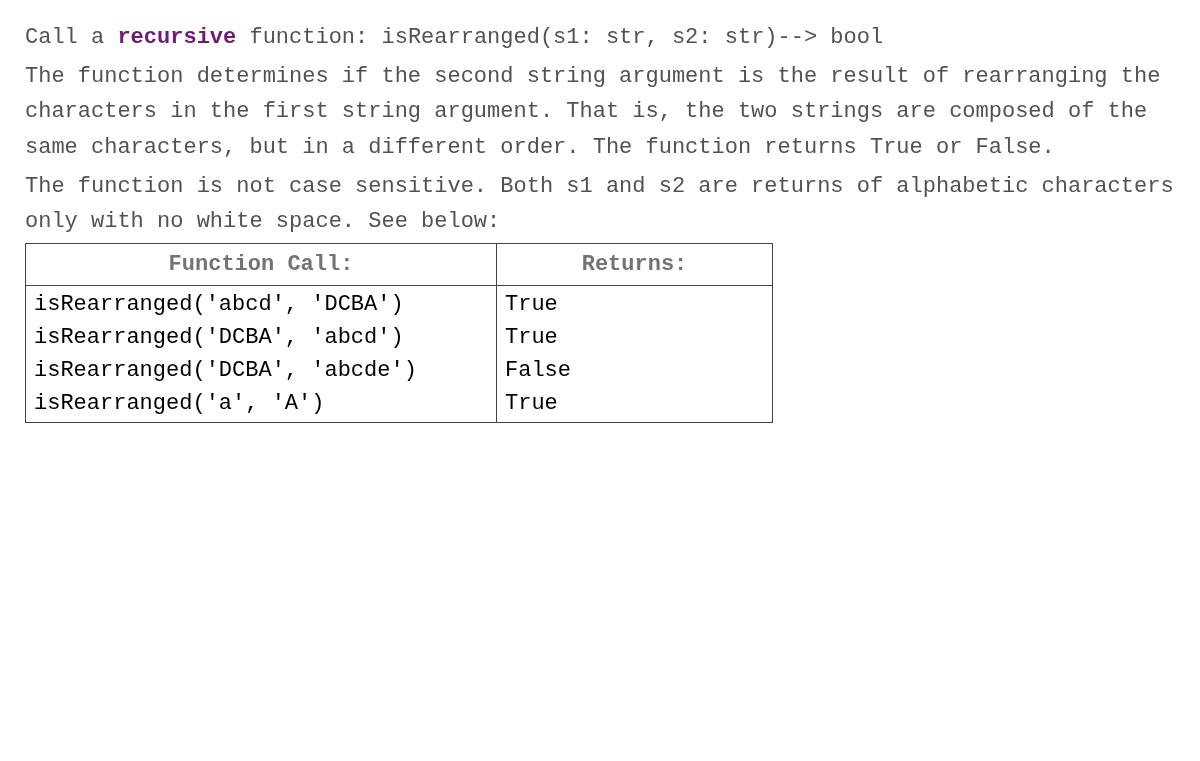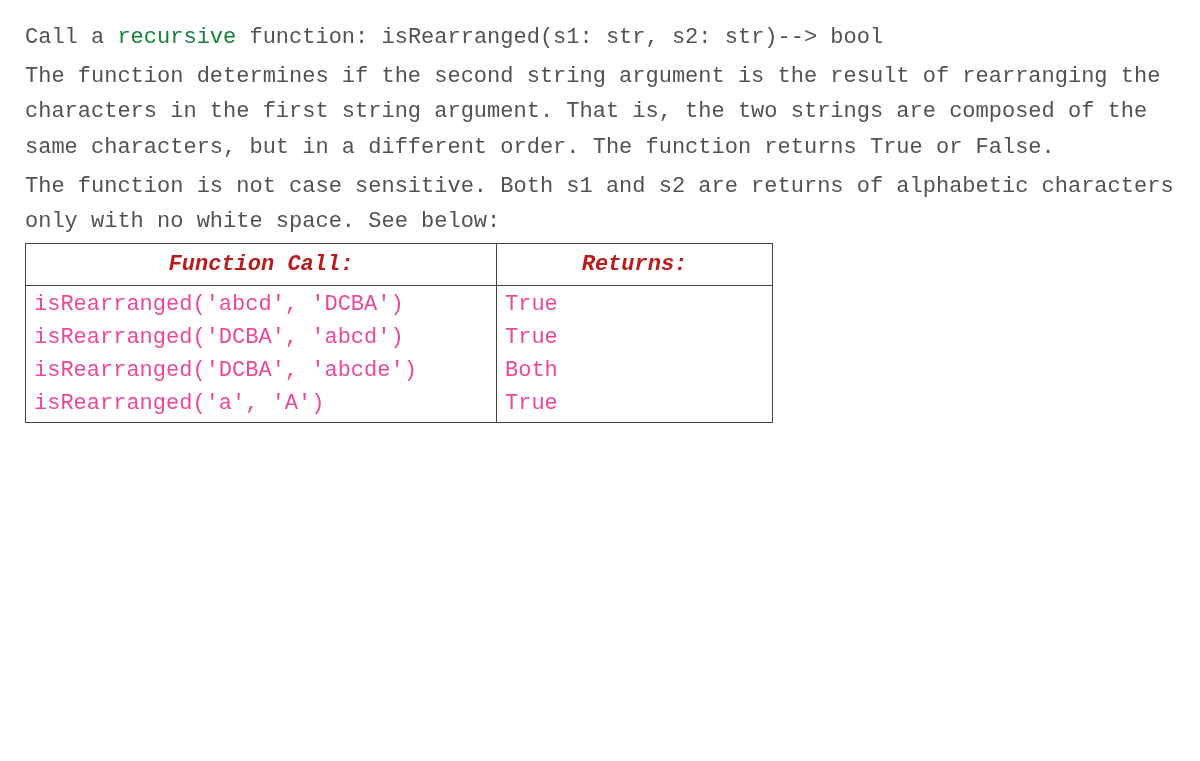--- a/index.html
+++ b/index.html
@@ -7,48 +7,47 @@
     padding: 20px 25px;
     font-family: "Courier New", Courier, monospace;
     font-size: 22px;
     color: #525252;
     background: #ffffff;
     line-height: 1.6;
     width: 1200px;
     box-sizing: border-box;
   }
   .bold {
-    font-weight: normal;
-    color: #15803d;
+    font-weight: bold;
+    color: #701a75;
   }
   .paragraph {
     margin-bottom: 4px;
   }
   table {
     border-collapse: collapse;
     margin-top: 4px;
     font-family: "Courier New", Courier, monospace;
     font-size: 22px;
   }
   th, td {
     border: 1.5px solid #444;
     text-align: left;
     vertical-align: top;
     line-height: 1.5;
   }
   th {
     font-weight: bold;
-    color: #b91c1c;
+    color: #737373;
     text-align: center;
     padding: 4px 10px;
-    font-style: italic;
   }
   td {
     padding: 2px 8px;
-    color: #ec4899;
+    color: #000000;
   }
   .col-call { width: 450px; }
   .col-ret { width: 255px; }
   .lines { white-space: pre; }
 </style>
 </head>
 <body>
 
 <div class="paragraph">
   <span>Call a </span><span class="bold">recursive</span><span> function: isRearranged(s1: str, s2: str)--&gt; bool</span>
@@ -64,17 +63,17 @@
     <th class="col-call">Function Call:</th>
     <th class="col-ret">Returns:</th>
   </tr>
   <tr>
     <td class="col-call lines">isRearranged('abcd', 'DCBA')
 isRearranged('DCBA', 'abcd')
 isRearranged('DCBA', 'abcde')
 isRearranged('a', 'A')</td>
     <td class="col-ret lines">True
 True
-Both
+False
 True</td>
   </tr>
 </tbody>
   </table>
 
 </body></html>

